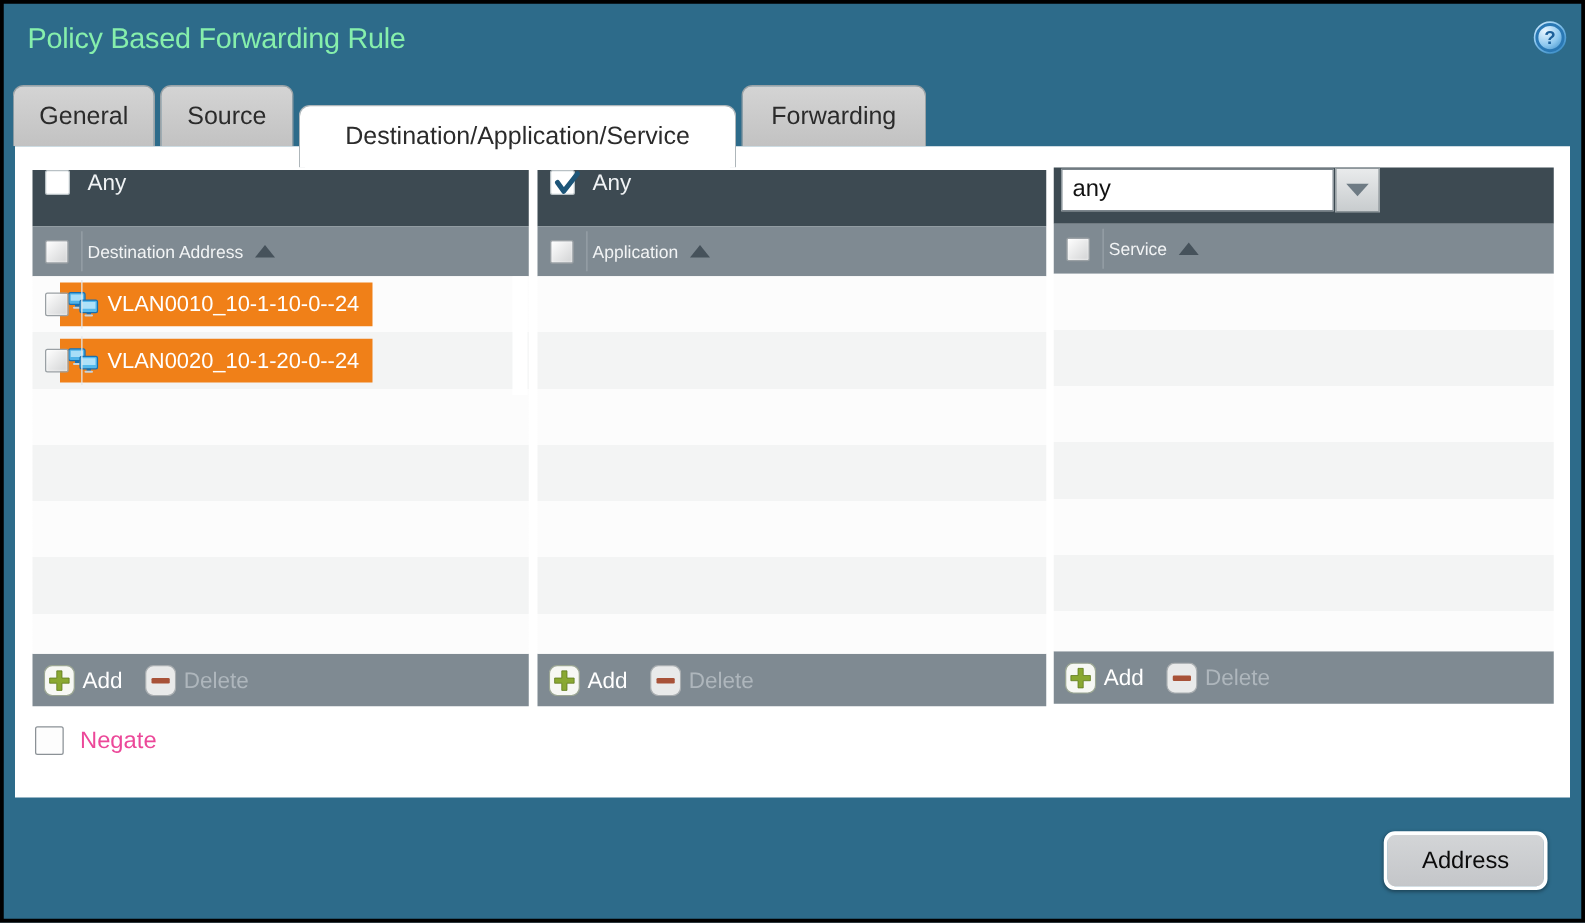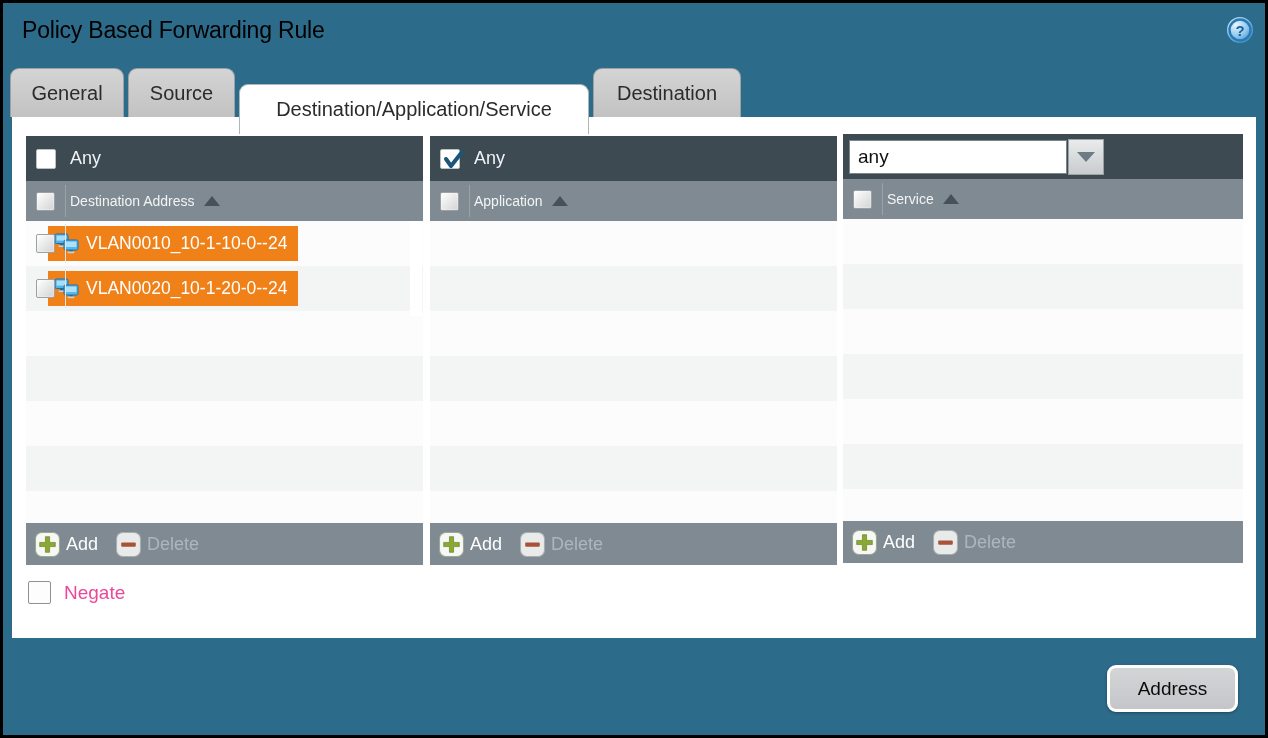--- a/index.html
+++ b/index.html
@@ -9,21 +9,21 @@
   .screen {
     position:relative; width:1268px; height:738px;
     background:#2d6b8a;
     box-shadow: inset 0 0 0 3px #000;
     overflow:hidden;
   }
 
   
   .title {
     position:absolute; left:22px; top:17px;
-    color:#000000; font-size:23px; letter-spacing:-0.2px;
+    color:#86efac; font-size:23px; letter-spacing:-0.2px;
   }
   .help {
     position:absolute; right:14px; top:16px; width:28px; height:28px; cursor:pointer;
   }
 
   
   .tabs { position:absolute; left:10px; top:68px; height:50px; }
   .tab {
     position:absolute; top:0; height:49px;
     display:flex; align-items:center; justify-content:center;
@@ -48,21 +48,21 @@
     background:#ffffff; z-index:2;
   }
 
   
   .col { position:absolute; display:flex; flex-direction:column; }
   .col-dest { left:14px;  top:19px; width:397px; height:429px; }
   .col-apps { left:418px; top:19px; width:407px; height:429px; }
   .col-svc  { left:831px; top:17px; width:400px; height:429px; }
 
   .col-top {
-    height:45px; background:#3d4a52; display:flex; align-items:center;
+    height:45px; background:#3d4a52; display:flex; align-items:flex-start;
     padding-left:10px; flex:none;
   }
   .col-top-label { color:#f0f3f5; font-size:18px; margin-left:14px; }
 
   .col-head {
     height:40px; background:#7f8a92; display:flex; align-items:center;
     padding-left:10px; flex:none; position:relative;
   }
   .col-head .vsep {
     position:absolute; left:39px; top:4px; bottom:4px; width:1px; background:#99a2a9;
@@ -163,21 +163,21 @@
       <circle cx="14" cy="14" r="13" fill="url(#helpg)"></circle>
       <circle cx="14" cy="14" r="10.5" fill="none" stroke="#2a78b4" stroke-width="2.4"></circle>
       <text x="14" y="19.5" text-anchor="middle" font-family="Liberation Sans, sans-serif" font-size="15" font-weight="bold" fill="#1c5f9a">?</text>
     </svg>
   </div>
 
   <div class="tabs">
     <div class="tab tab-general">General</div>
     <div class="tab tab-source">Source</div>
     <div class="tab tab-das active">Destination/Application/Service</div>
-    <div class="tab tab-forwarding">Destination</div>
+    <div class="tab tab-forwarding">Forwarding</div>
   </div>
 
   <div class="panel">
 
     <div class="col col-dest">
       <div class="col-top">
         <span class="cb cb-white"></span>
         <span class="col-top-label">Any</span>
       </div>
       <div class="col-head">

